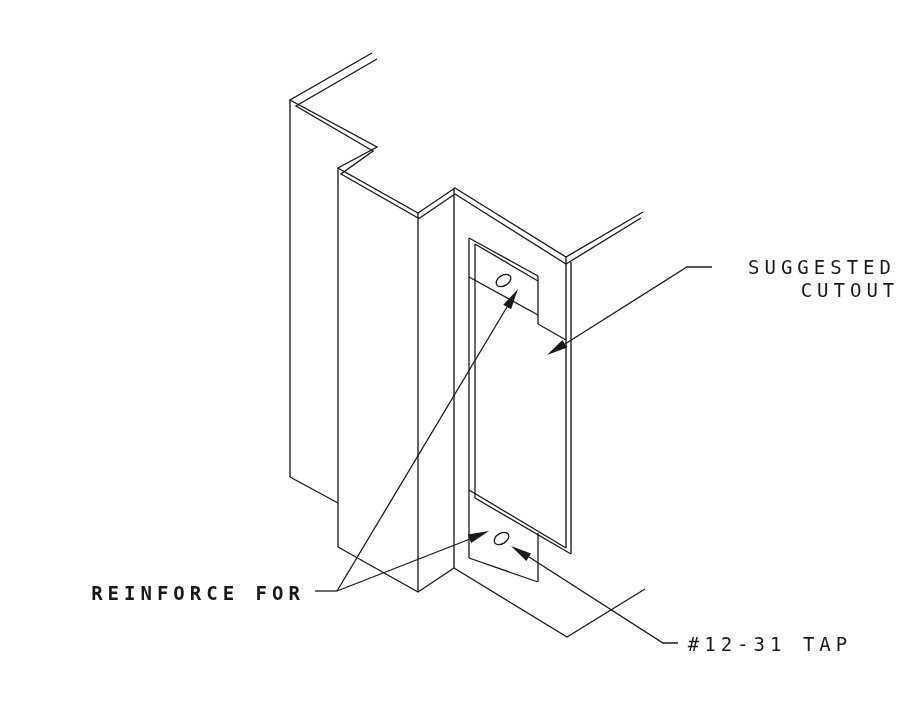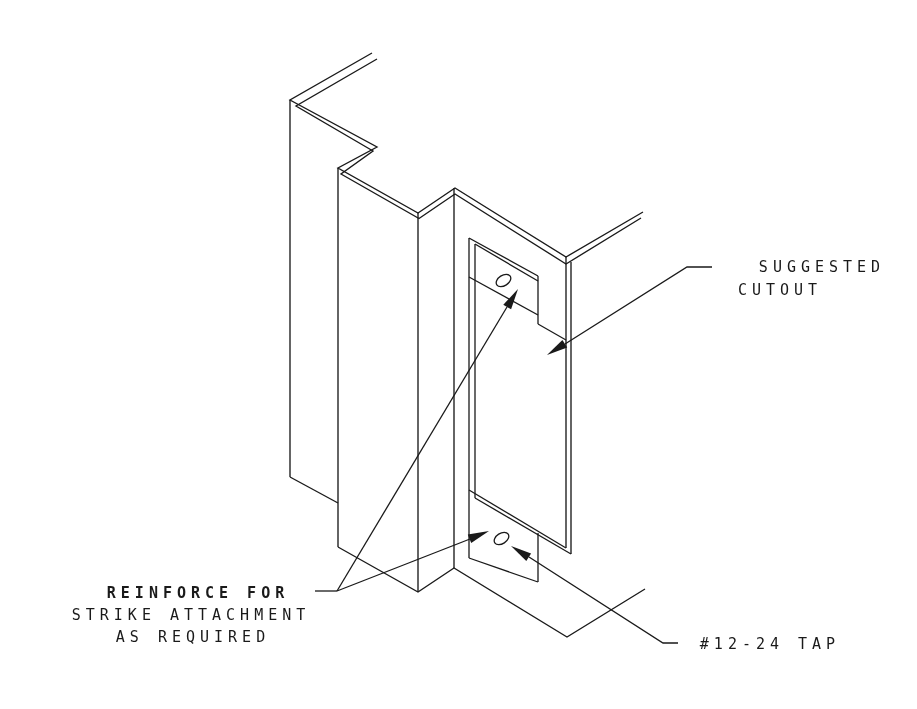--- a/index.html
+++ b/index.html
@@ -16,21 +16,21 @@
     font-family: "DejaVu Sans Mono", "Liberation Mono", monospace;
   }
   #drawing-svg {
     position: absolute;
     left: 0;
     top: 0;
   }
   .cad-label {
     position: absolute;
     font-family: "DejaVu Sans Mono", "Liberation Mono", monospace;
-    font-size: 15px;
+    font-size: 19px;
     line-height: 20px;
     letter-spacing: 5px;
     color: #1a1a1a;
     white-space: nowrap;
     transform: translateX(-50%);
     text-align: center;
     font-weight: 400;
   }
 </style>
 </head>
@@ -88,21 +88,19 @@
 
     <g fill="#1a1a1a" stroke="none">
       <polygon points="547,355 562.4,340.0 567.2,347.6"></polygon>
       <polygon points="518,289 511.1,309.3 503.3,304.7"></polygon>
       <polygon points="489,531 471.2,543.0 467.8,534.6"></polygon>
       <polygon points="511,546 531.1,553.5 526.3,561.1"></polygon>
     </g>
   </svg>
 
   <div class="cad-label" style="left:822px; top:257px;">SUGGESTED</div>
-  <div class="cad-label" style="left:780px; top:280px;">CUTOUT</div>
+  <div class="cad-label" style="left:850px; top:280px;">CUTOUT</div>
 
   <div class="cad-label" style="left:198px; top:583px;font-weight:bold;">REINFORCE FOR</div>
-  <div class="cad-label" style="left:191px; top:605px;">STRIKE ATTACHMENT</div>
-  <div class="cad-label" style="left:193px; top:627px;">AS REQUIRED</div>
 
-  <div class="cad-label" style="left:770px; top:634px;">#12-24 TAP</div>
+  <div class="cad-label" style="left:770px; top:634px;">#12-31 TAP</div>
 
 </div>
 
 </body></html>

